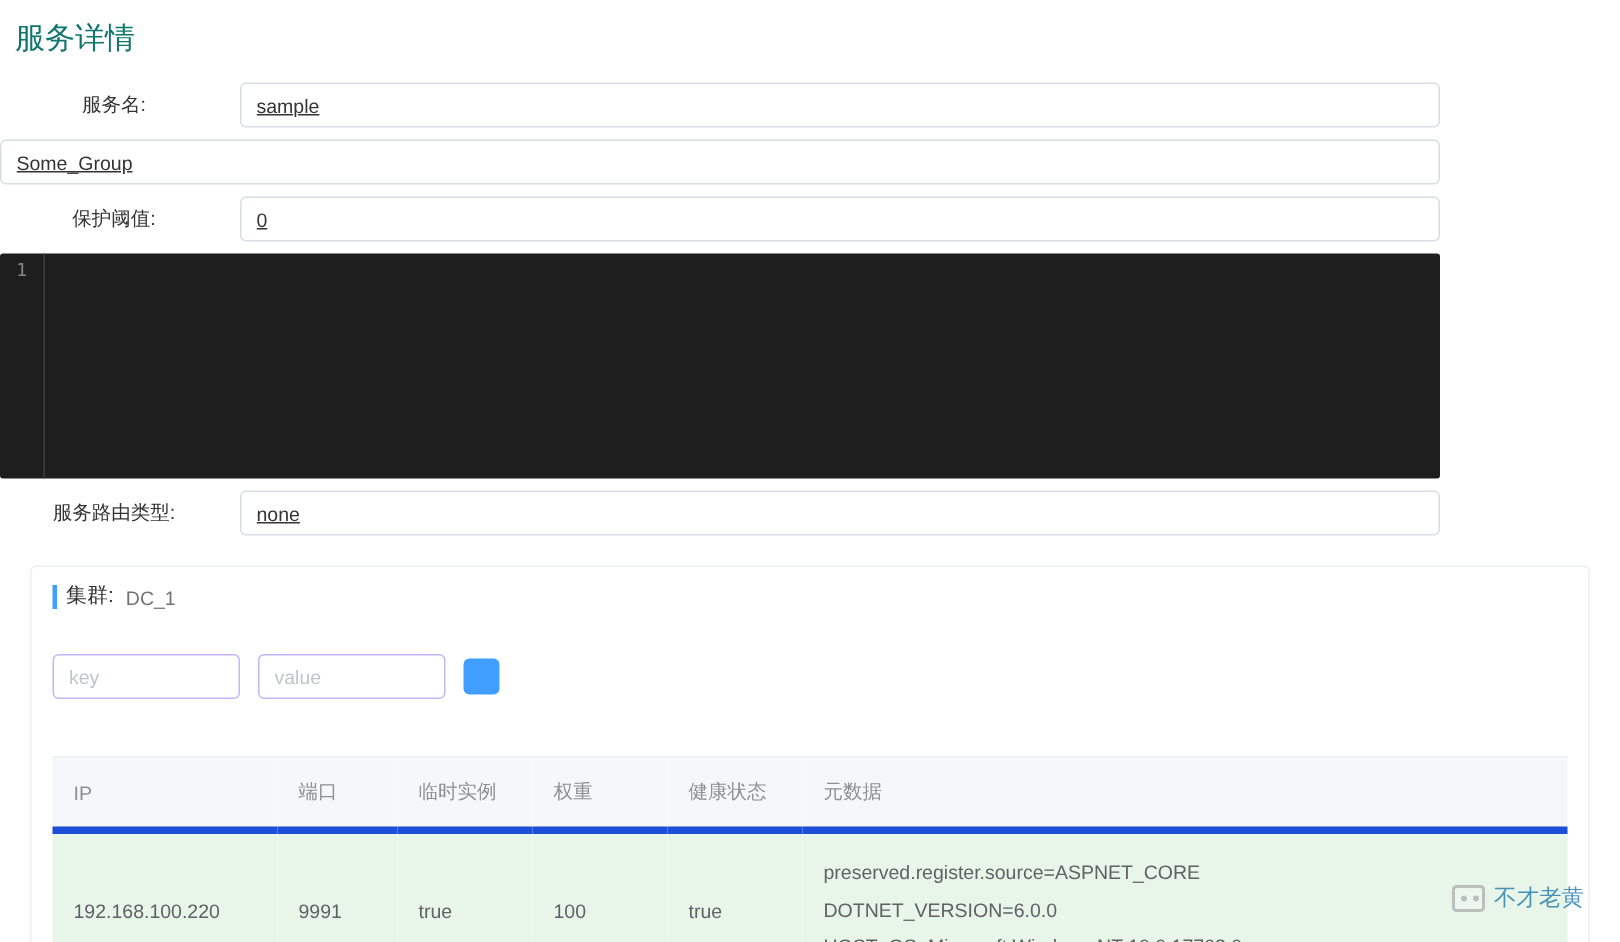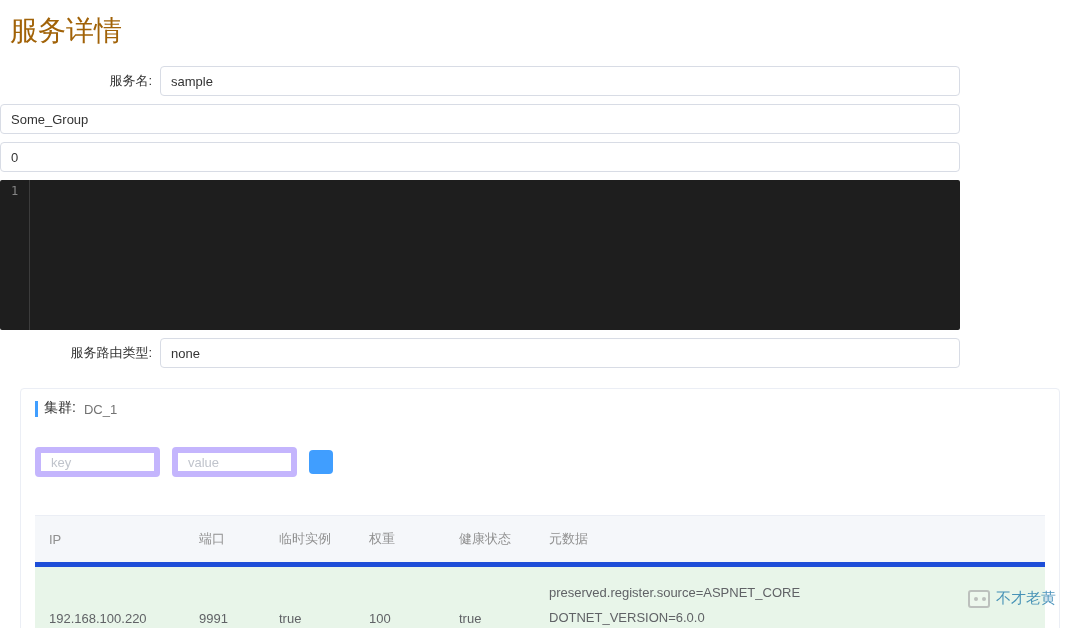--- a/index.html
+++ b/index.html
@@ -4,49 +4,50 @@
 <style>
   * { box-sizing: border-box; margin: 0; padding: 0; }
   body {
     font-family: "Microsoft YaHei", "PingFang SC", Arial, sans-serif;
     font-size: 13px;
     color: #333;
     background: #fff;
     width: 1080px;
   }
   .page-title {
-    font-size: 28px;
+    font-size: 20px;
     font-weight: 300;
-    color: #a16207;
+    color: #0f766e;
     padding: 12px 10px 16px 10px;
   }
   .form-row {
     display: flex;
     align-items: flex-start;
     margin-bottom: 8px;
     padding: 0 10px 0 0;
   }
   .form-label {
     width: 160px;
-    text-align: right;
+    text-align: center;
     padding-right: 8px;
     line-height: 30px;
     font-size: 13px;
     color: #333;
   }
   .form-input {
     flex: 1;
     height: 30px;
     border: 1px solid #d8dce5;
     border-radius: 4px;
     padding: 0 10px;
     font-size: 13px;
     color: #333;
     outline: none;
     margin-right: 110px;
+    text-decoration: underline;
   }
   .metadata-editor {
     flex: 1;
     height: 150px;
     background: #1e1e1e;
     border-radius: 2px;
     margin-right: 110px;
     position: relative;
   }
   .editor-gutter {
@@ -88,21 +89,21 @@
   }
   .filter-row {
     display: flex;
     align-items: center;
     gap: 12px;
     margin-bottom: 38px;
   }
   .filter-input {
     width: 125px;
     height: 30px;
-    border: 6px solid #c4b5fd;
+    border: 1px solid #c4b5fd;
     border-radius: 4px;
     padding: 0 10px;
     font-size: 13px;
     color: #b91c1c;
     outline: none;
   }
   .filter-input::placeholder { color: #c0c4cc; }
   .filter-btn {
     width: 24px;
     height: 24px;
@@ -171,20 +172,21 @@
 <div class="form-row">
   <div class="form-label">服务名:</div>
   <input class="form-input" value="sample" style="">
 </div>
 
 <div class="form-row">
   <input class="form-input" value="Some_Group" style="">
 </div>
 
 <div class="form-row">
+  <div class="form-label">保护阈值:</div>
   <input class="form-input" value="0" style="">
 </div>
 
 <div class="form-row">
   <div class="metadata-editor">
     <div class="editor-gutter">1</div>
   </div>
 </div>
 
 <div class="form-row">

